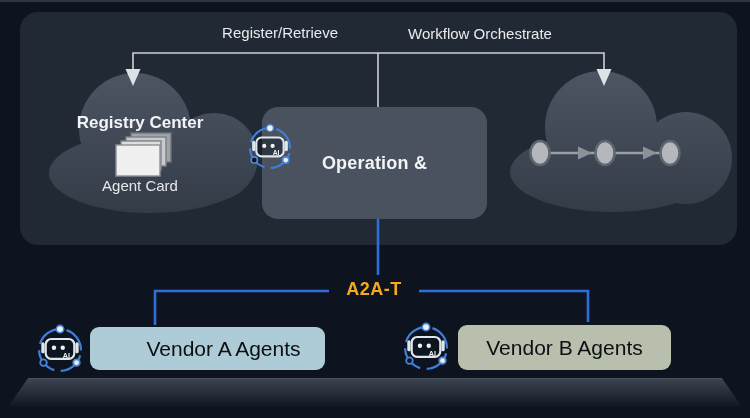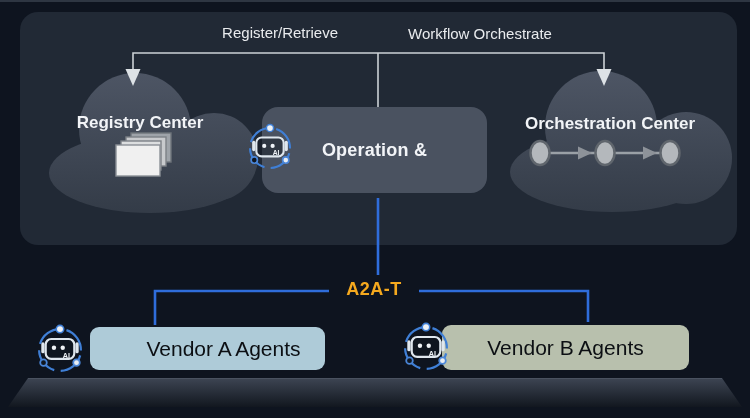--- a/index.html
+++ b/index.html
@@ -14,32 +14,32 @@
     background:#212935;border-radius:18px;
   }
   svg{position:absolute;left:0;top:0;}
   .layer-under{z-index:2;}
   .layer-icons{z-index:4;pointer-events:none;}
   .node-box{
     position:absolute;display:flex;align-items:center;justify-content:center;
     box-sizing:border-box;
   }
   #op-box{
-    left:262px;top:107px;width:225px;height:86px;background:#4a5260;border-radius:16px;
+    left:262px;top:107px;width:225px;height:112px;background:#4a5260;border-radius:16px;
     flex-direction:column;z-index:3;
   }
   #op-box .op-line{
     color:#f2f4f7;font-size:18px;font-weight:bold;line-height:26px;letter-spacing:.2px;
     text-align:center;white-space:nowrap;
   }
   #vendor-a-box{
     left:90px;top:327px;width:235px;height:43px;background:#aecbd8;border-radius:9px;z-index:3;padding-left:32px;
   }
   #vendor-b-box{
-    left:442px;top:325px;width:247px;height:45px;background:#b8c0ad;border-radius:9px;z-index:3;
+    left:458px;top:325px;width:213px;height:45px;background:#b8c0ad;border-radius:9px;z-index:3;
   }
   .vendor-label{color:#0c0f13;font-size:21px;white-space:nowrap;}
   .conn-label{
     position:absolute;width:200px;text-align:center;color:#e9ebee;font-size:15px;
     z-index:5;white-space:nowrap;
   }
   .cloud-title{
     position:absolute;text-align:center;color:#f2f4f7;font-size:17px;font-weight:bold;
     z-index:5;white-space:nowrap;
   }
@@ -149,18 +149,18 @@
       <ellipse cx="540" cy="153" rx="9.5" ry="12" fill="#b4b8bc" stroke="#60666d" stroke-width="2.5"></ellipse>
       <ellipse cx="605" cy="153" rx="9.5" ry="12" fill="#b4b8bc" stroke="#60666d" stroke-width="2.5"></ellipse>
       <ellipse cx="670" cy="153" rx="9.5" ry="12" fill="#b4b8bc" stroke="#60666d" stroke-width="2.5"></ellipse>
     </g>
   </svg>
 
   <div class="conn-label" style="left:138px;top:24px;text-align:right;">Register/Retrieve</div>
   <div class="conn-label" style="left:380px;top:25px;">Workflow Orchestrate</div>
 
   <div class="cloud-title" style="left:40px;top:113px;width:200px;">Registry Center</div>
+  <div class="cloud-caption" style="left:65px;top:177px;width:150px;">Agent Card</div>
 
-  <div class="cloud-title" style="left:505px;top:114px;width:210px;">Orchestration Center</div>
 
   <div id="a2a-label">A2A-T</div>
 
 </div>
 
 </body></html>

